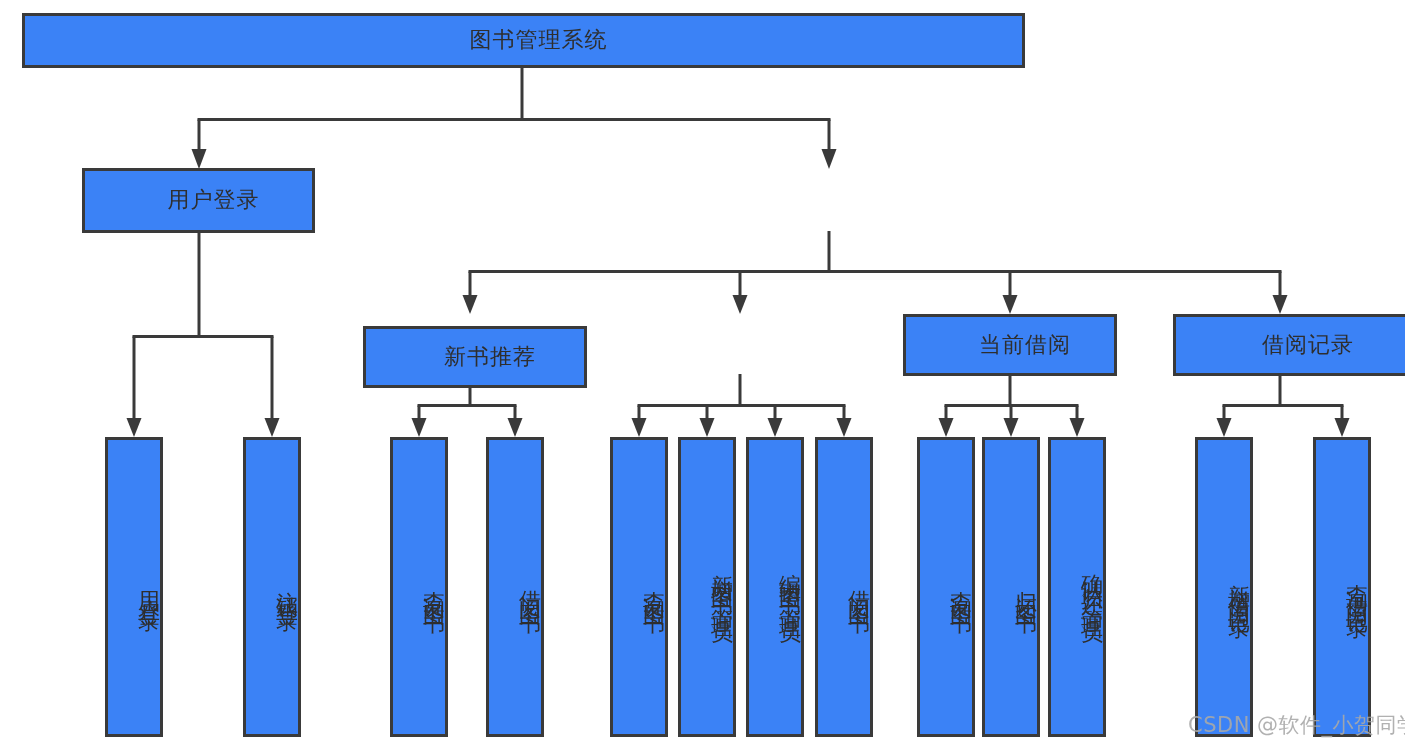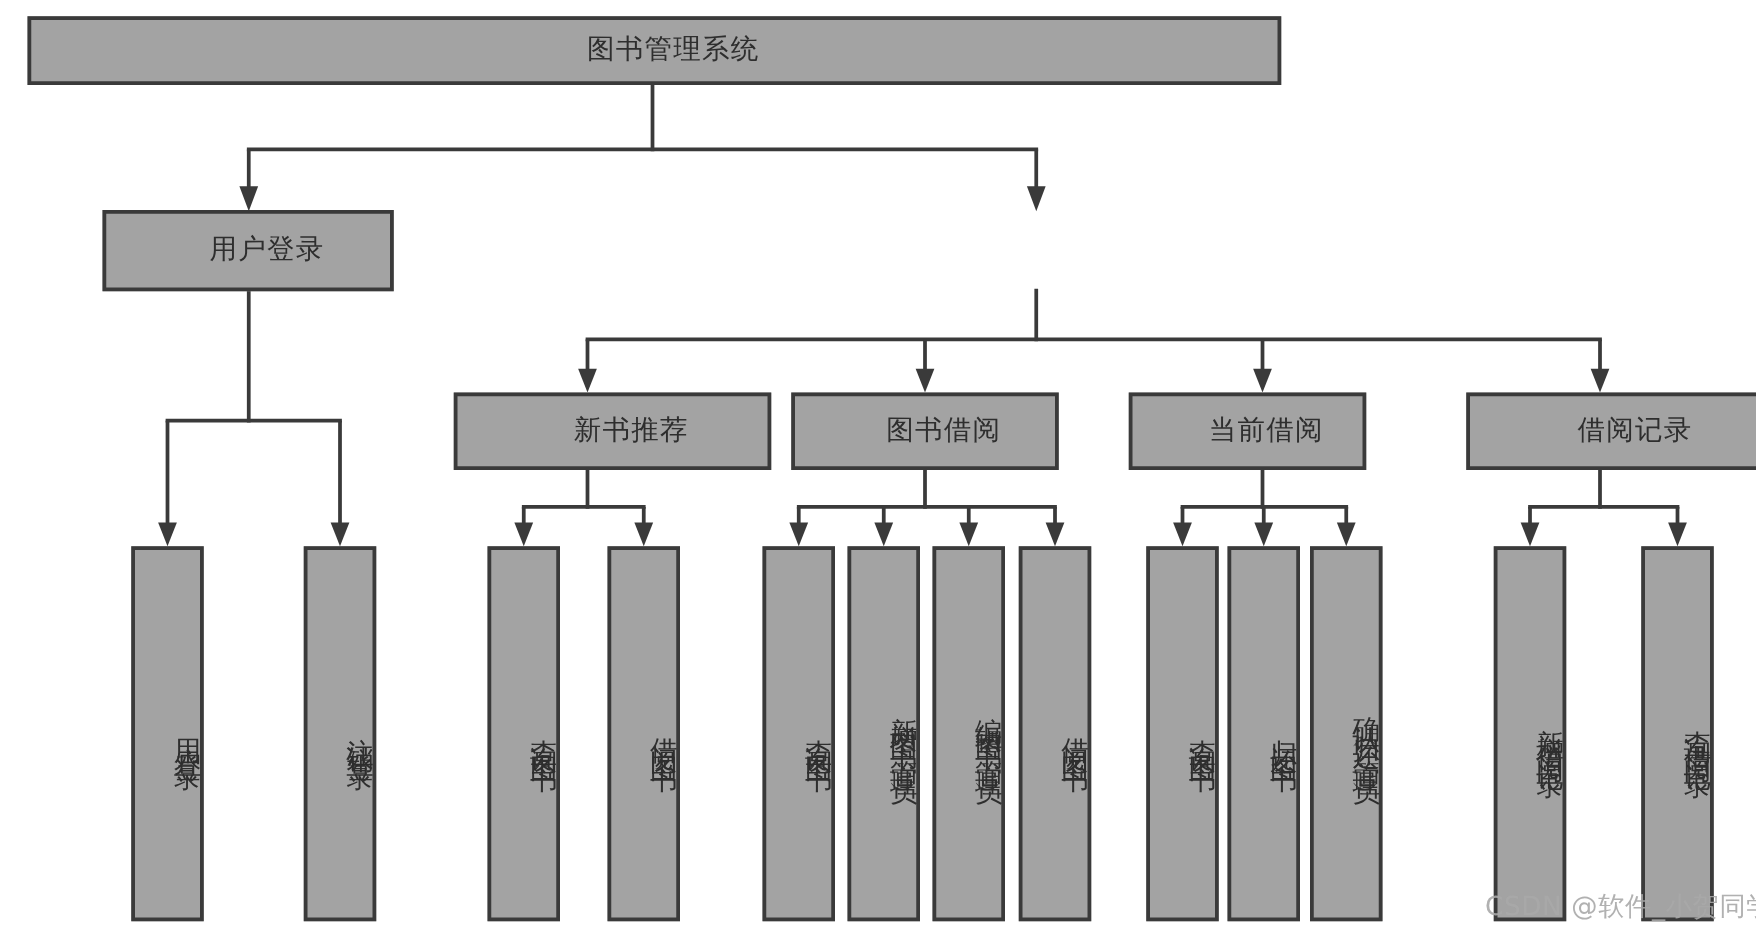--- a/index.html
+++ b/index.html
@@ -7,21 +7,21 @@
     position:relative;
     width:1405px;height:747px;
     background:#ffffff;
     font-family:"DejaVu Sans","Liberation Sans",sans-serif;
     overflow:hidden;
   }
   #connectors{position:absolute;left:0;top:0;width:1405px;height:747px;}
   .box{
     position:absolute;
     box-sizing:border-box;
-    background:#a3a3a3;
+    background:#3b82f6;
     border:3px solid #3a3a3a;
     display:flex;align-items:center;justify-content:center;padding-left:30px;
   }
   .box .lbl{
     font-size:22px;
     color:#2e2e2e;
     letter-spacing:1px;
     white-space:nowrap;
     line-height:1.2;
   }
@@ -98,27 +98,24 @@
   </svg>
 
   <div class="box" style="left:22px;top:13px;width:1003px;height:55px">
     <span class="lbl">图书管理系统</span>
   </div>
 
   <div class="box" style="left:82px;top:168px;width:233px;height:65px">
     <span class="lbl">用户登录</span>
   </div>
 
-  <div class="box" style="left:363px;top:314px;width:254px;height:62px">
+  <div class="box" style="left:363px;top:326px;width:224px;height:62px">
     <span class="lbl">新书推荐</span>
   </div>
-  <div class="box" style="left:633px;top:314px;width:214px;height:62px">
-    <span class="lbl">图书借阅</span>
-  </div>
-  <div class="box" style="left:903px;top:314px;width:190px;height:62px">
+  <div class="box" style="left:903px;top:314px;width:214px;height:62px">
     <span class="lbl">当前借阅</span>
   </div>
   <div class="box" style="left:1173px;top:314px;width:240px;height:62px">
     <span class="lbl">借阅记录</span>
   </div>
 
   <div class="box v" style="left:105px;top:437px;width:58px;height:300px">
     <span class="lbl">用户登录</span>
   </div>
   <div class="box v" style="left:243px;top:437px;width:58px;height:300px">

